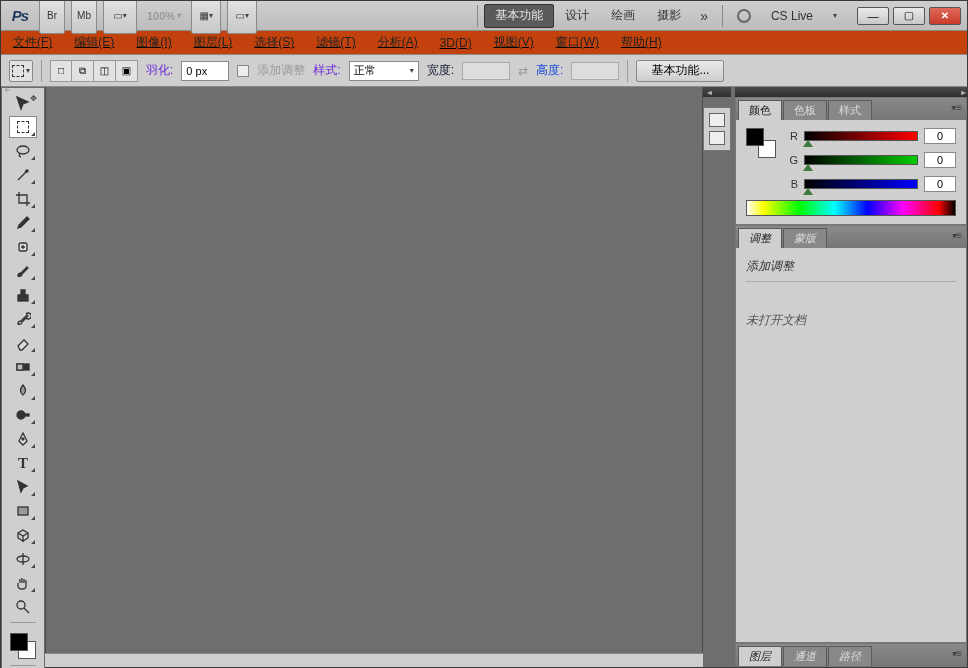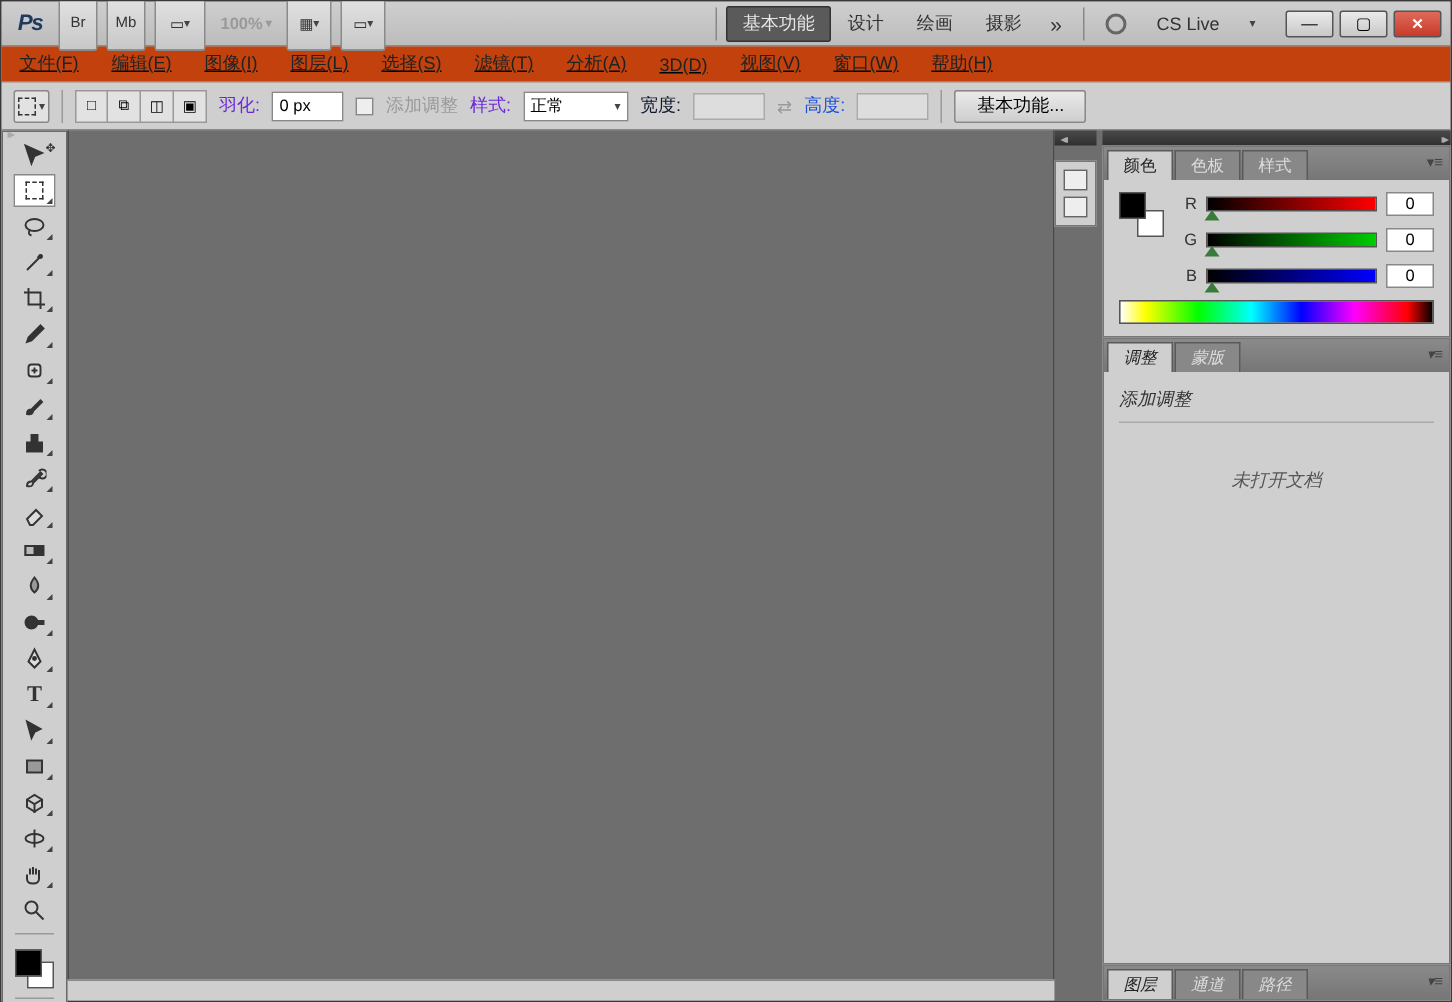--- a/index.html
+++ b/index.html
@@ -92,21 +92,21 @@
   .slider.g{ background:linear-gradient(90deg,#000,#0c0);}
   .slider.b{ background:linear-gradient(90deg,#000,#00f);}
   .slider .thumb{ position:absolute; left:-2px; bottom:-7px; width:0; height:0; border-left:5px solid transparent; border-right:5px solid transparent; border-bottom:7px solid #3a7a3a;}
   .sval{ width:32px; height:16px; background:#fff; border:1px solid #888; font-size:11px; text-align:center;}
   .spectrum{ height:16px; margin:2px 10px 8px 10px; background:linear-gradient(90deg,#fff 0%,#ff0 8%,#0f0 25%,#0ff 42%,#00f 58%,#f0f 75%,#f00 92%,#000 100%); border:1px solid #555; cursor:crosshair;}
 
   
   .adjust-body{ padding:10px; font-size:12px; color:#333;}
   .adjust-body .title{ margin-bottom:6px;}
   .adjust-body .hr{ height:1px; background:#aaa; margin:6px 0 30px 0;}
-  .adjust-body .msg{ text-align:center; color:#555;}
+  .adjust-body .msg{ text-align:left; color:#555;}
 
   
   .layers-panel{ height:24px;}
   
   
   .bottomstrip{ position:absolute; left:45px; right:265px; bottom:1px; height:14px; background:#cfcfcf; border-top:1px solid #888;}
 </style>
 </head>
 <body>
 

